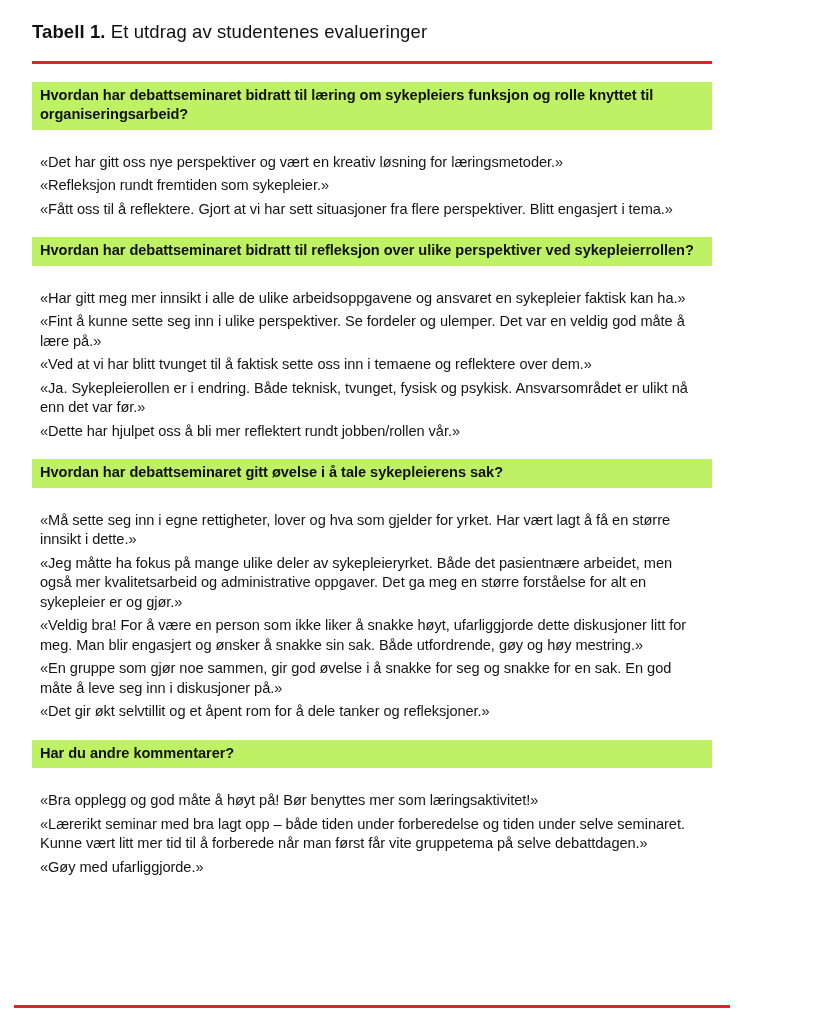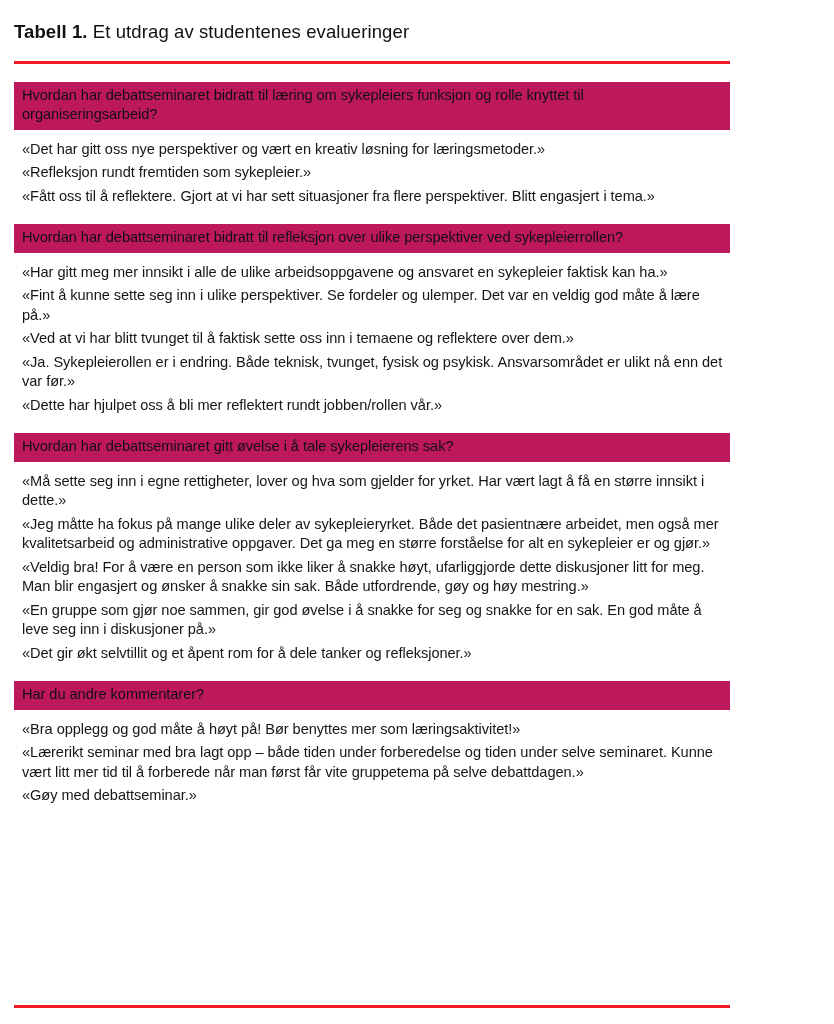--- a/index.html
+++ b/index.html
@@ -13,21 +13,21 @@
     height: 1024px;
     font-family: "Liberation Sans", sans-serif;
     color: #151515;
     -webkit-font-smoothing: antialiased;
   }
 
   #table-root {
     width: 744px;
     height: 1024px;
     box-sizing: border-box;
-    padding: 0 14px;
+    padding: 0 32px;
     position: relative;
     overflow: hidden;
   }
 
   
   .caption {
     font-size: 18.5px;
     line-height: 22px;
     padding-top: 21px;
     padding-bottom: 0;
@@ -58,40 +58,40 @@
   }
 
   
   .section {
     margin-top: 18px;
   }
   .section.first {
     margin-top: 18px;
   }
   .section-header {
-    background: #be185d;
-    font-weight: 400;
+    background: #bef264;
+    font-weight: 700;
     font-size: 14.6px;
     line-height: 19.5px;
     padding: 4px 8px 5px 8px;
     color: #101010;
     letter-spacing: -0.05px;
   }
   .quotes {
     padding: 0 6px 0 8px;
   }
   .quote {
     font-size: 14.6px;
     line-height: 19.5px;
     color: #151515;
     margin-top: 4px;
     letter-spacing: -0.05px;
   }
   .quote:first-child {
-    margin-top: 10px;
+    margin-top: 23px;
   }
 </style>
 </head>
 <body>
 
 <div id="table-root">
 
   <div class="caption">
     <span class="caption-label">Tabell 1.</span><span class="caption-text"> Et utdrag av studentenes evalueringer</span>
   </div>
@@ -125,20 +125,20 @@
           <div class="quote">«Veldig bra! For å være en person som ikke liker å snakke høyt, ufarliggjorde dette diskusjoner litt for meg. Man blir engasjert og ønsker å snakke sin sak. Både utfordrende, gøy og høy mestring.»</div>
           <div class="quote">«En gruppe som gjør noe sammen, gir god øvelse i å snakke for seg og snakke for en sak. En god måte å leve seg inn i diskusjoner på.»</div>
           <div class="quote">«Det gir økt selvtillit og et åpent rom for å dele tanker og refleksjoner.»</div>
         </div>
       </div>
       <div class="section">
         <div class="section-header">Har du andre kommentarer?</div>
         <div class="quotes">
           <div class="quote">«Bra opplegg og god måte å høyt på! Bør benyttes mer som læringsaktivitet!»</div>
           <div class="quote">«Lærerikt seminar med bra lagt opp – både tiden under forberedelse og tiden under selve seminaret. Kunne vært litt mer tid til å forberede når man først får vite gruppetema på selve debattdagen.»</div>
-          <div class="quote">«Gøy med debattseminar.»</div>
+          <div class="quote">«Gøy med ufarliggjorde.»</div>
         </div>
       </div>
     </div>
 
   <div class="rule-bottom"></div>
 
 </div>
 
 </body></html>

